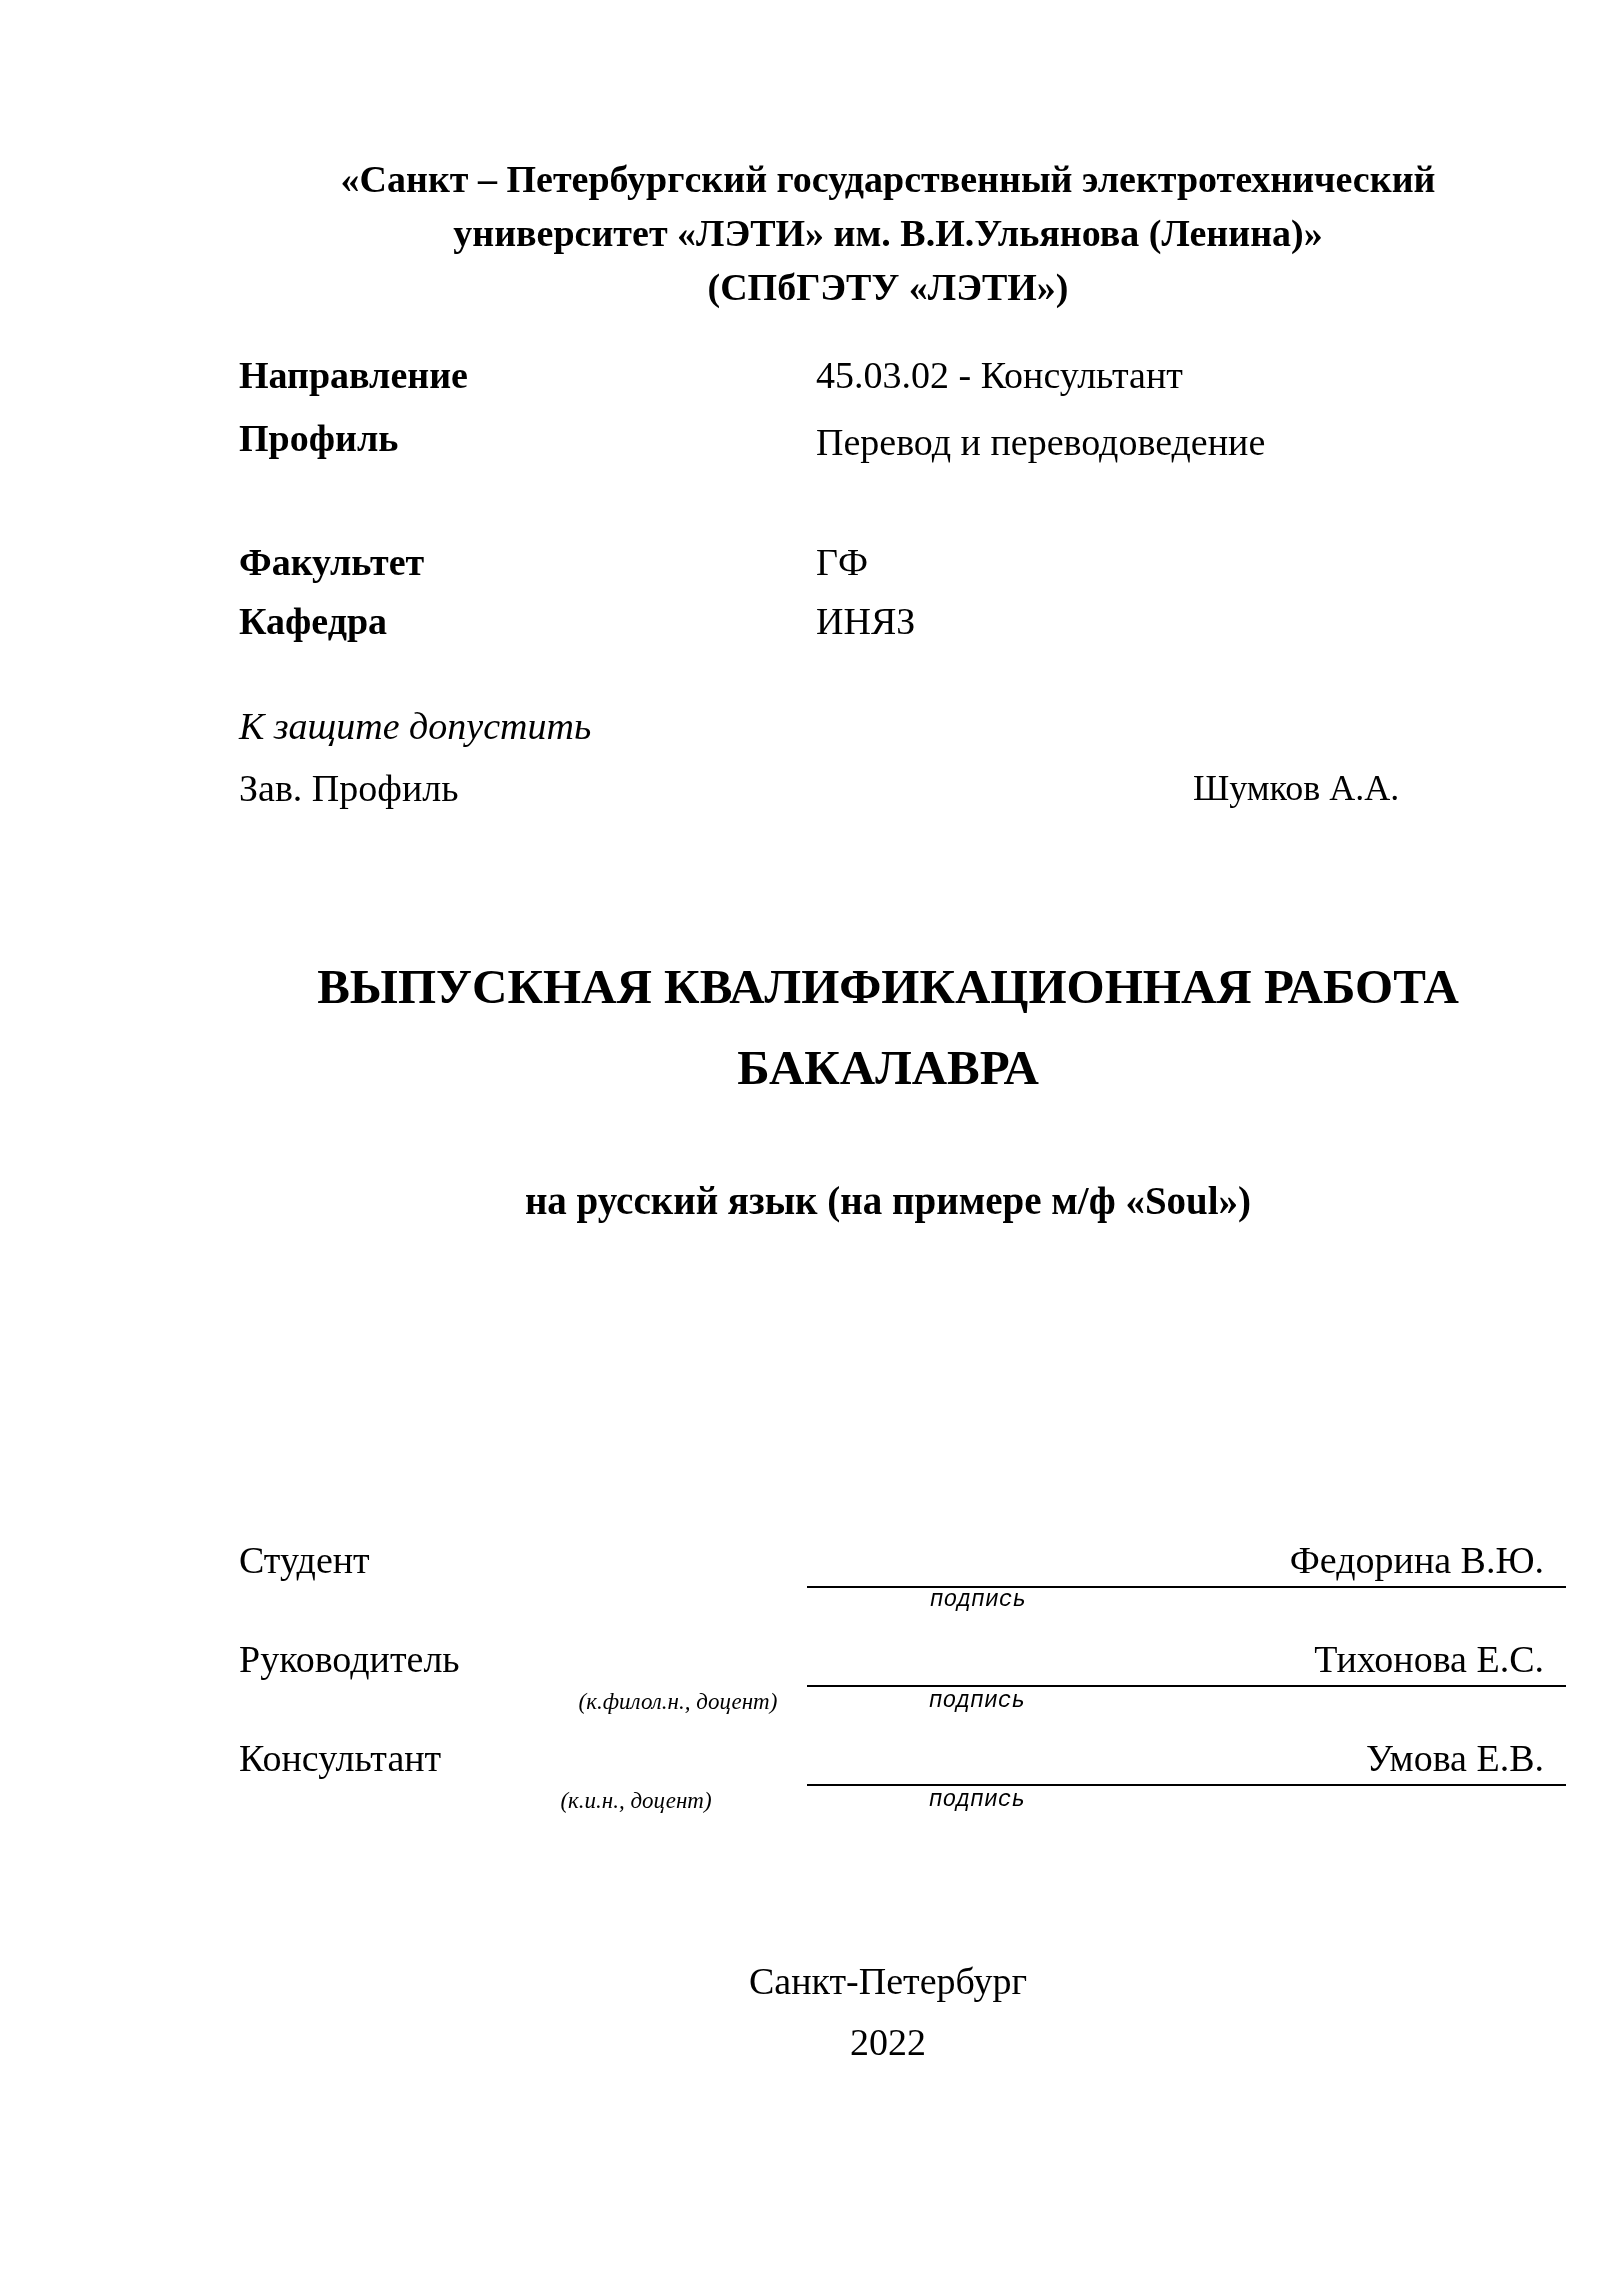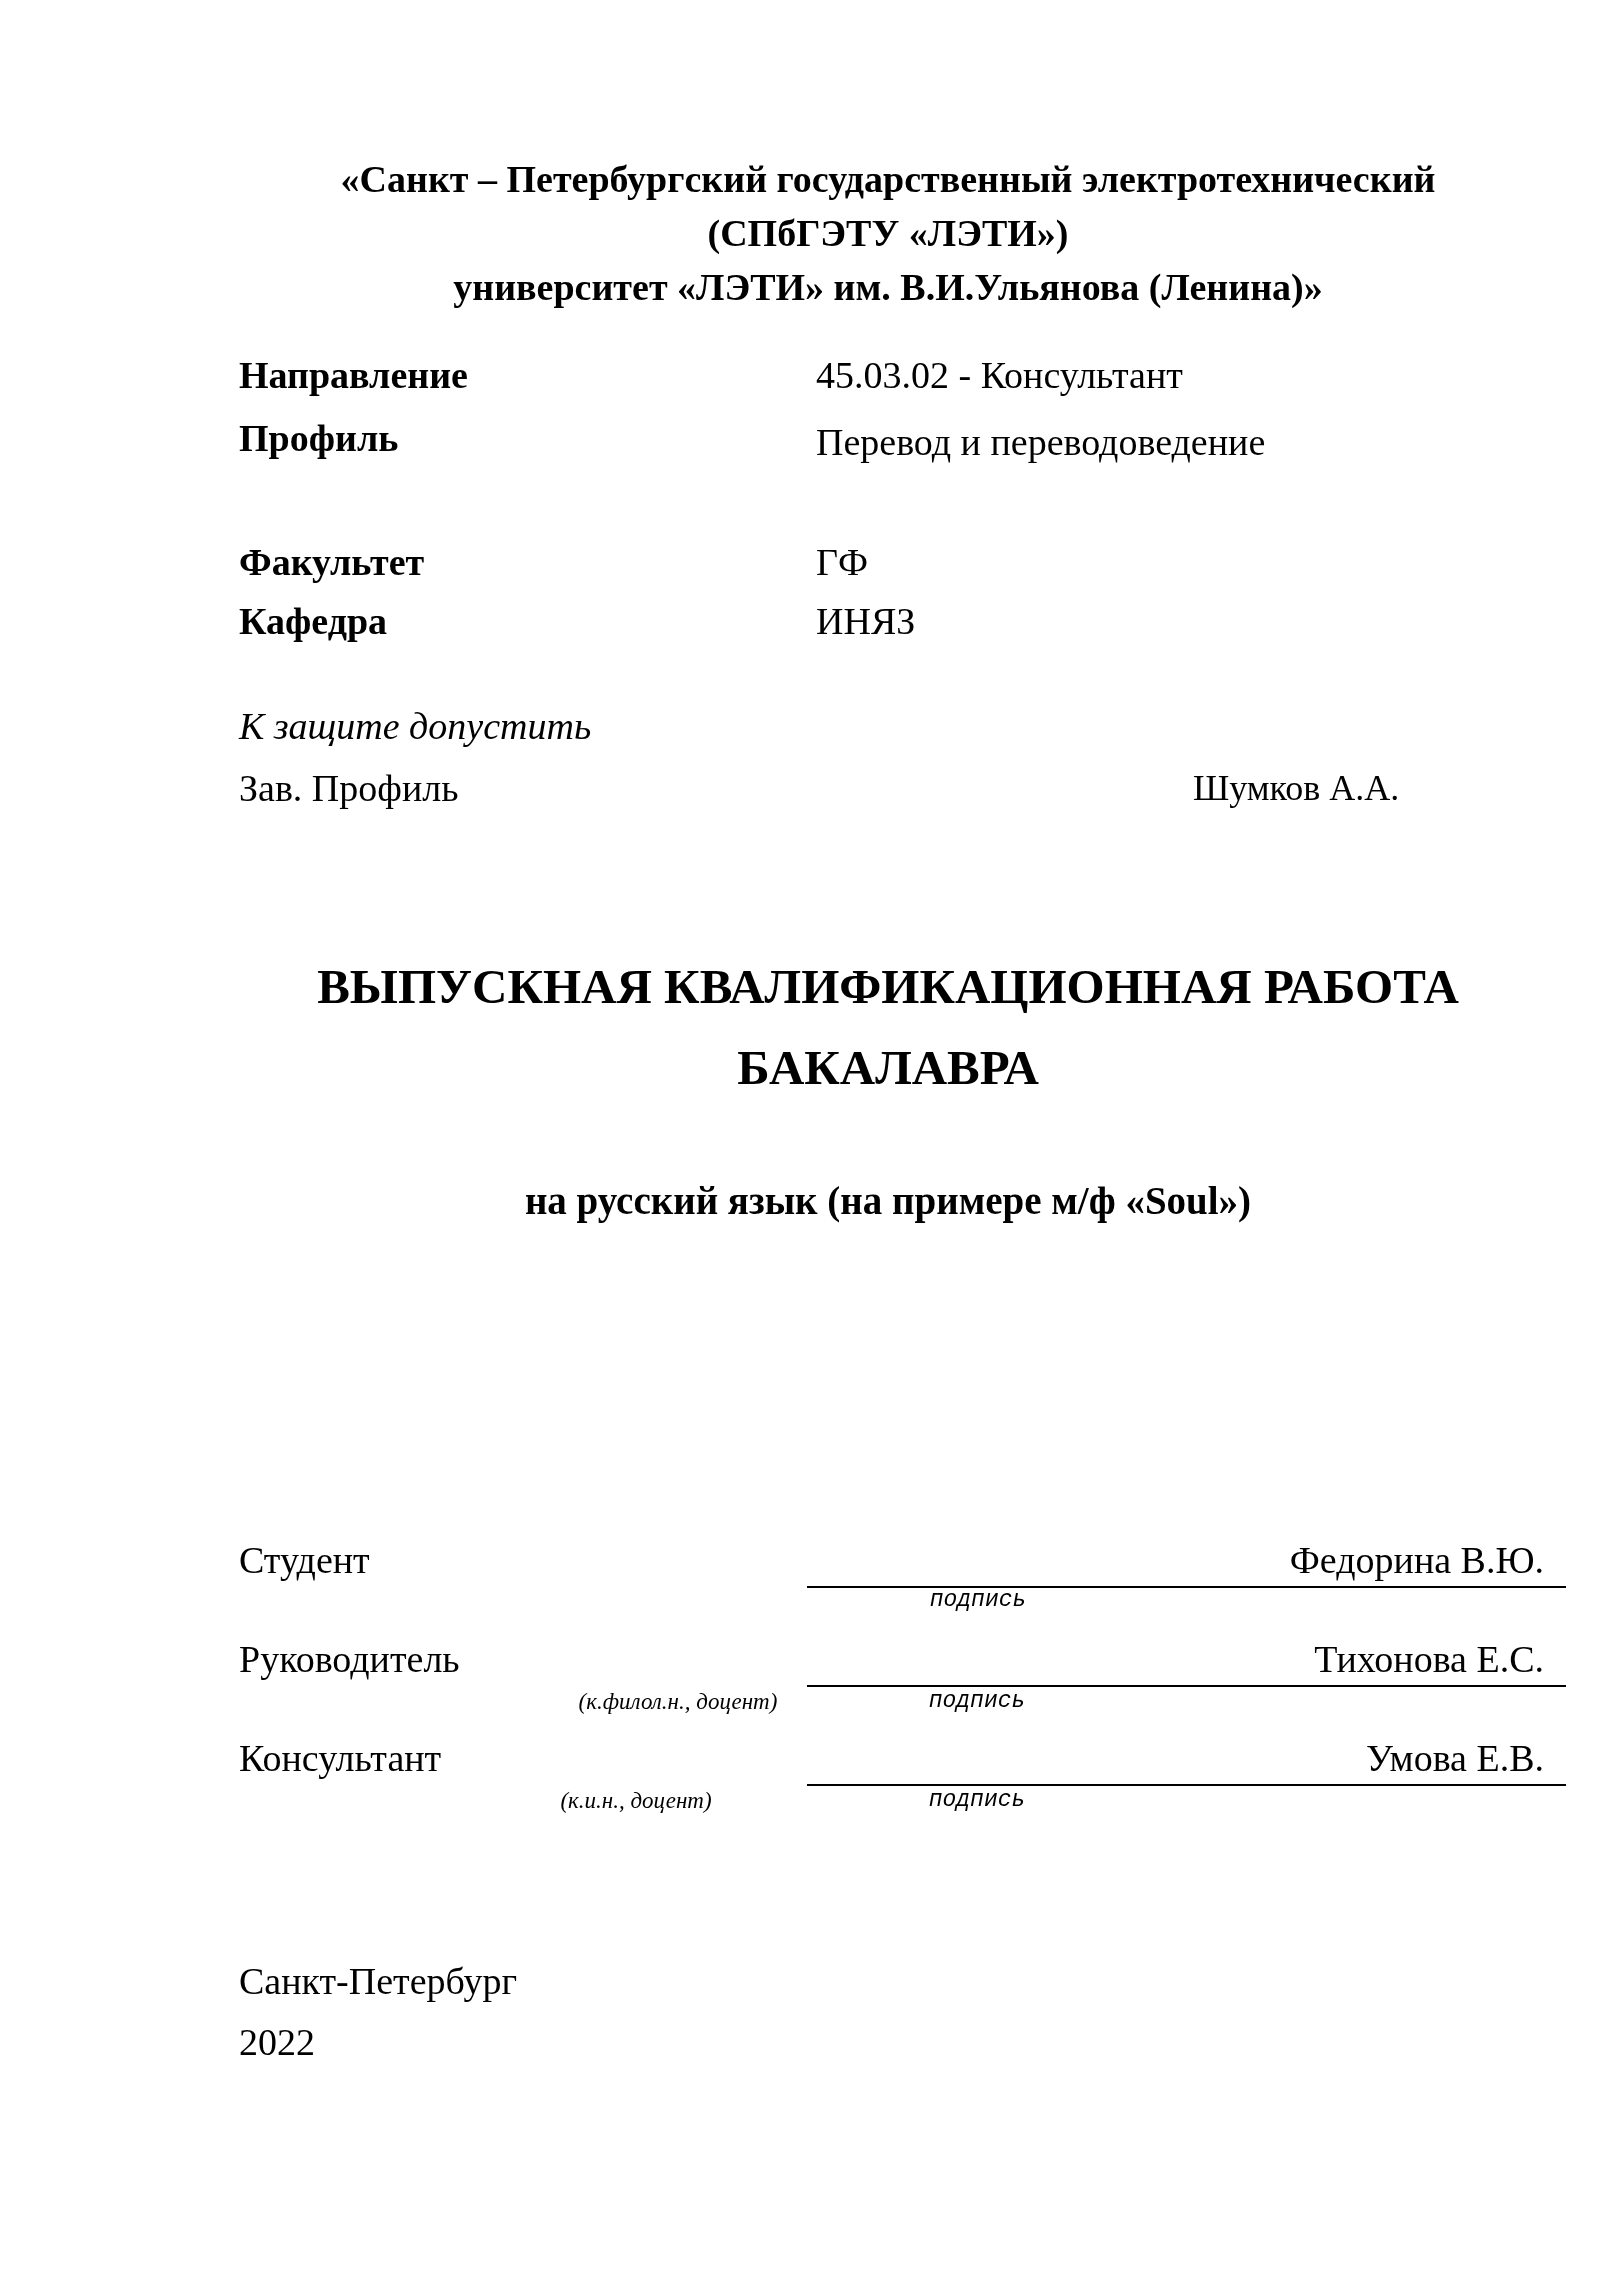--- a/index.html
+++ b/index.html
@@ -123,34 +123,35 @@
     font-style: italic;
     line-height: 27px;
     white-space: nowrap;
     transform: translateX(-50%);
   }
 
   
   .footer-line {
     left: 239px;
     width: 1298px;
+    text-align: center;
     font-size: 38px;
     line-height: 49px;
     white-space: nowrap;
   }
 </style>
 </head>
 <body>
 
 <div class="page">
 
   <div class="abs uni-header">
     <div>«Санкт – Петербургский государственный электротехнический</div>
+    <div>университет «ЛЭТИ» им. В.И.Ульянова (Ленина)»</div>
     <div>(СПбГЭТУ «ЛЭТИ»)</div>
-    <div>университет «ЛЭТИ» им. В.И.Ульянова (Ленина)»</div>
   </div>
 
   <div class="abs field-label" style="top:351px">Направление</div>
   <div class="abs field-value" style="top:351px">45.03.02 - Консультант</div>
 
   <div class="abs field-label" style="top:414px">Профиль</div>
   <div class="abs field-value" style="top:418px">Перевод и переводоведение</div>
 
   <div class="abs field-label" style="top:538px">Факультет</div>
   <div class="abs field-value" style="top:538px">ГФ</div>

